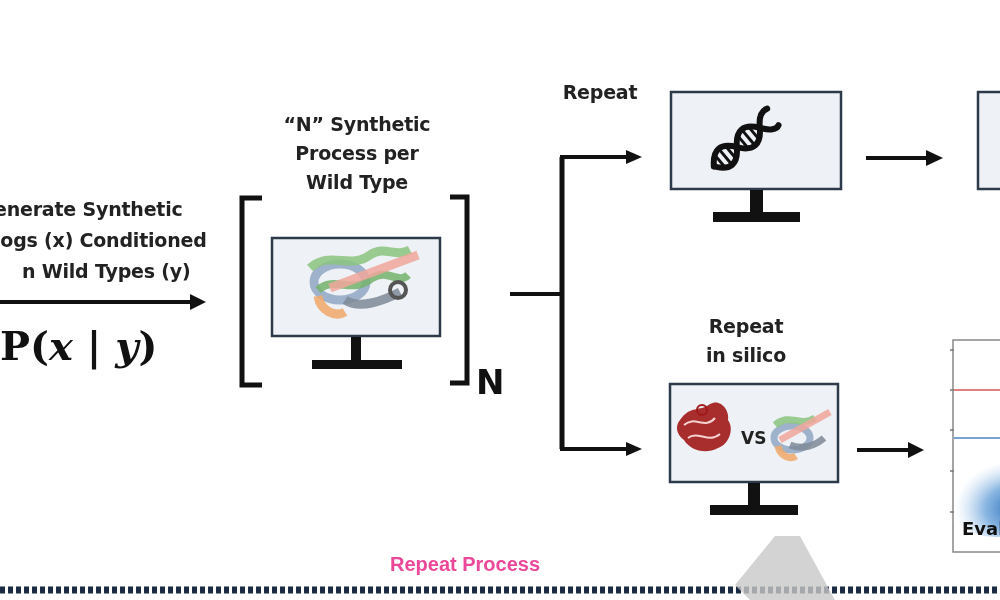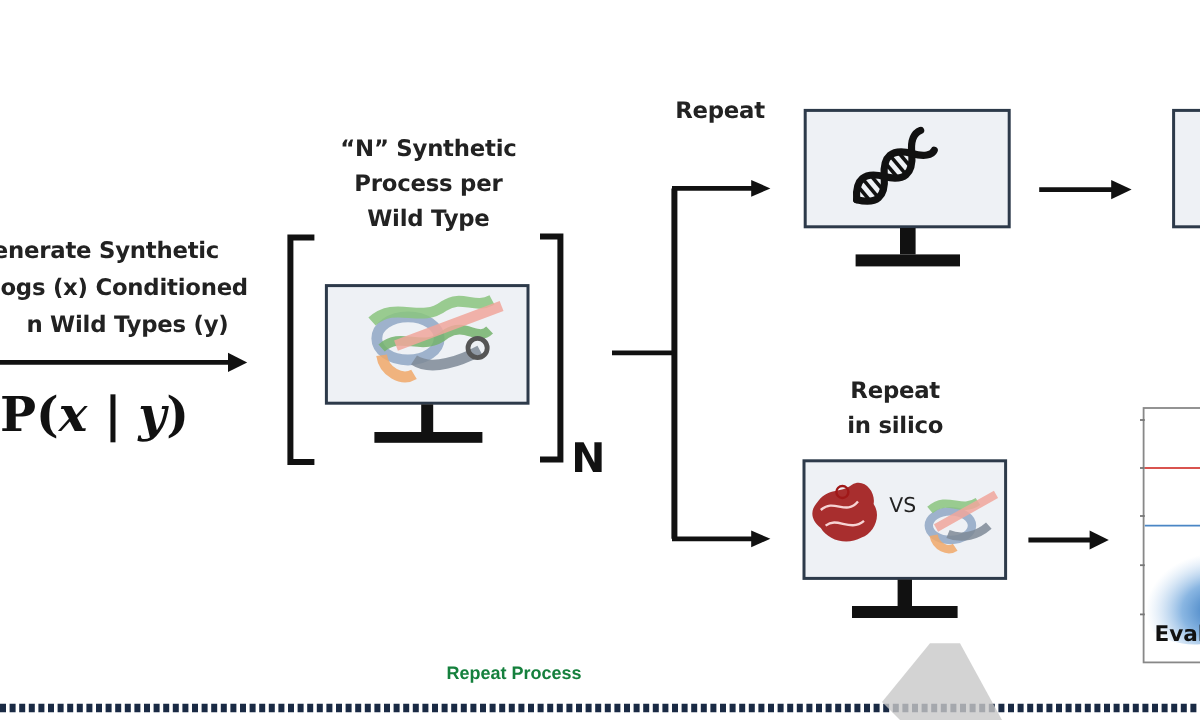--- a/index.html
+++ b/index.html
@@ -2,21 +2,21 @@
 <html><head>
   <meta charset="utf-8">
   <style>
     html, body { margin: 0; padding: 0; background: #ffffff; }
     body { width: 1000px; height: 600px; position: relative; overflow: hidden; font-family: "DejaVu Sans", "Liberation Sans", sans-serif; color: #1a1a1a; }
     .abs { position: absolute; }
     .lbl { font-weight: bold; font-size: 19px; line-height: 29px; text-align: center; color: #222; letter-spacing: -0.2px; }
     svg.full { position: absolute; left: 0; top: 0; width: 1000px; height: 600px; }
     .formula { font-family: "DejaVu Serif", "Liberation Serif", serif; font-weight: bold; font-size: 40px; color: #111; }
     .formula i { font-style: italic; }
-    .repeat { font-family: "Liberation Sans", sans-serif; font-weight: bold; font-size: 15px; color: #15803d; }
+    .repeat { font-family: "Liberation Sans", sans-serif; font-weight: bold; font-size: 20px; color: #ec4899; margin-left: 18px; }
     .nsub { font-weight: bold; font-size: 34px; color: #111; }
     .eval { font-weight: bold; font-size: 18px; color: #111; }
   </style>
 </head>
 <body>
 
 <svg class="full" viewBox="0 0 1000 600">
   <defs>
     <marker id="ah" markerWidth="10" markerHeight="10" refX="6" refY="5" orient="auto" markerUnits="userSpaceOnUse">
       <path d="M0,0 L14,5 L0,10 Z" fill="#111"></path>
@@ -145,17 +145,17 @@
 
 <div class="abs lbl" style="left:540px; top:78px; width:120px;">
   <div>Repeat</div>
 </div>
 
 <div class="abs lbl" style="left:690px; top:312px; width:112px;">
   <div>Repeat</div>
   <div>in silico</div>
 </div>
 
-<div class="abs" style="left:741px; top:412px; font-weight:normal; font-size:17px; color:#222;">VS</div>
+<div class="abs" style="left:741px; top:428px; font-weight:bold; font-size:17px; color:#222;">VS</div>
 
 <div class="abs eval" style="left:962px; top:518px;">Eval</div>
 
 <div class="abs repeat" style="left:372px; top:553px;">Repeat Process</div>
 
 </body></html>

